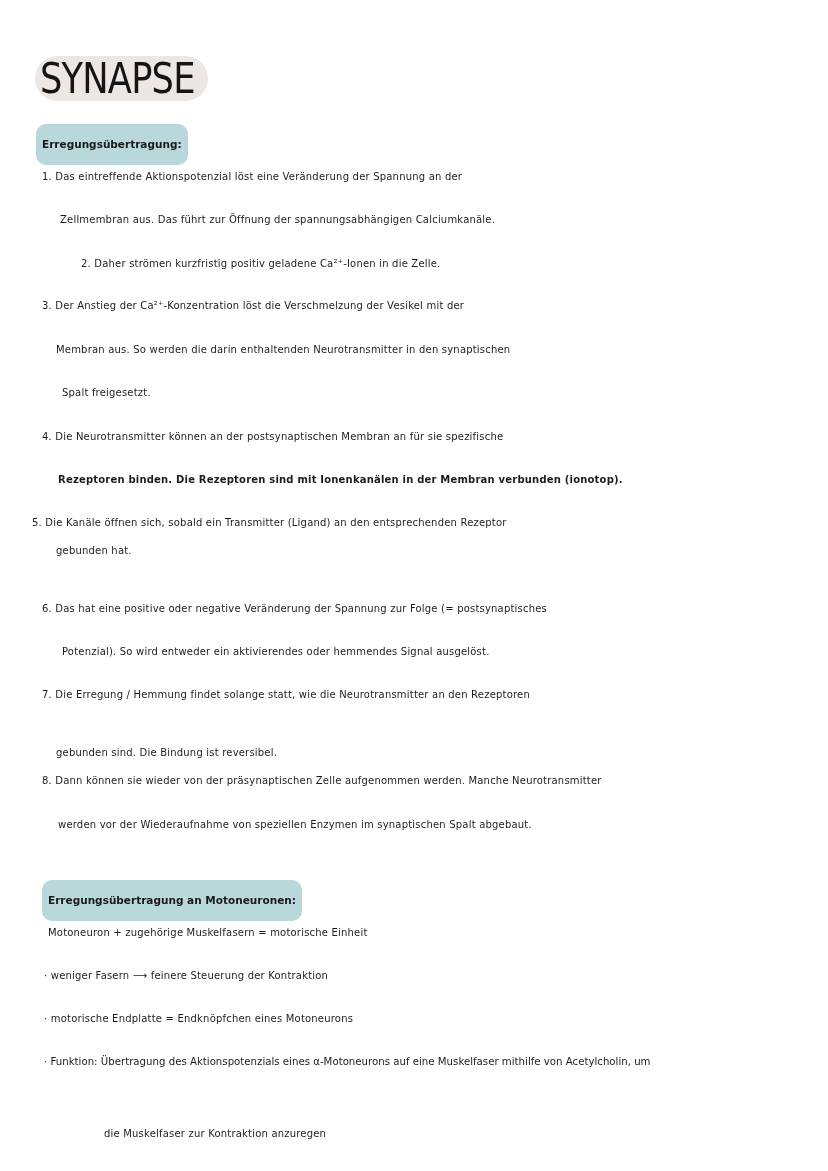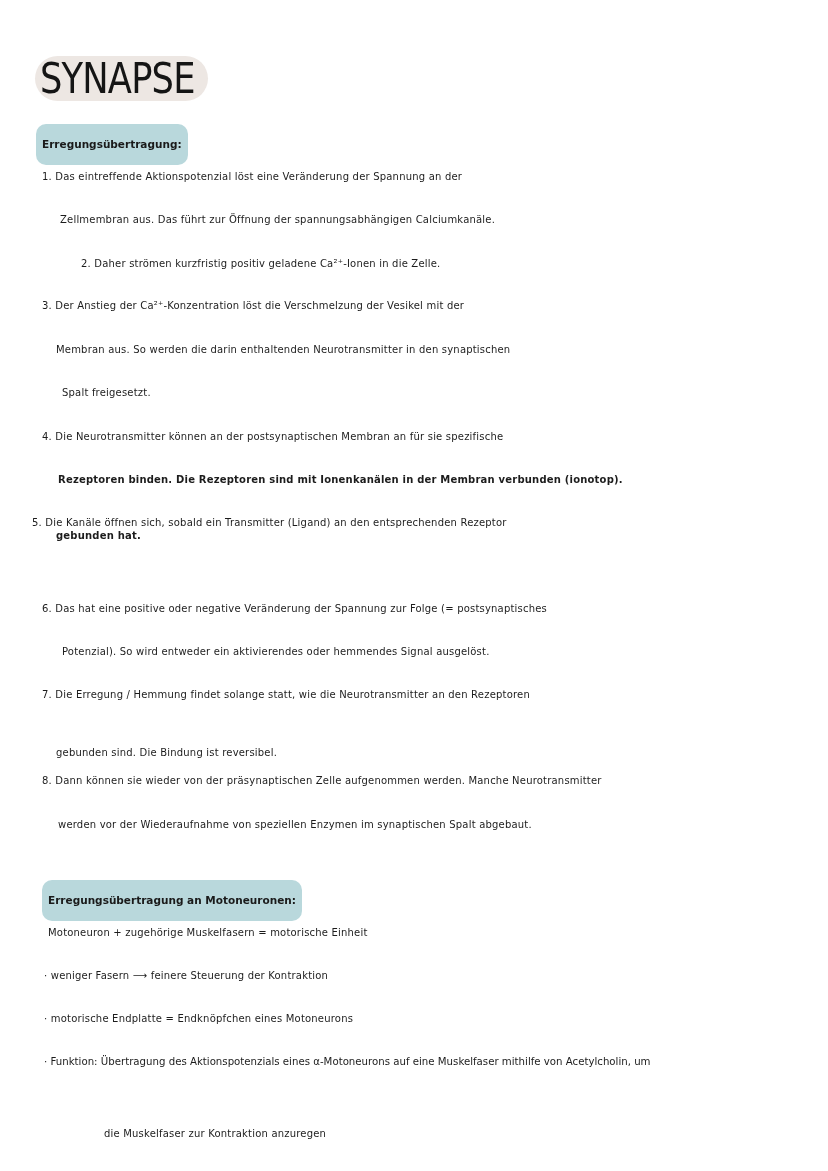--- a/index.html
+++ b/index.html
@@ -26,21 +26,21 @@
 
 <div class="line" style="left:42px; top:170px;">1. Das eintreffende Aktionspotenzial löst eine Veränderung der Spannung an der</div>
 <div class="line" style="left:60px; top:213px;">Zellmembran aus. Das führt zur Öffnung der spannungsabhängigen Calciumkanäle.</div>
 <div class="line" style="left:42px; top:257px;margin-left:39px;">2. Daher strömen kurzfristig positiv geladene Ca²⁺-Ionen in die Zelle.</div>
 <div class="line" style="left:42px; top:299px;">3. Der Anstieg der Ca²⁺-Konzentration löst die Verschmelzung der Vesikel mit der</div>
 <div class="line" style="left:56px; top:343px;">Membran aus. So werden die darin enthaltenden Neurotransmitter in den synaptischen</div>
 <div class="line" style="left:62px; top:386px;">Spalt freigesetzt.</div>
 <div class="line" style="left:42px; top:430px;">4. Die Neurotransmitter können an der postsynaptischen Membran an für sie spezifische</div>
 <div class="line" style="left:58px; top:473px;font-weight:bold;">Rezeptoren binden. Die Rezeptoren sind mit Ionenkanälen in der Membran verbunden (ionotop).</div>
 <div class="line" style="left:32px; top:516px;">5. Die Kanäle öffnen sich, sobald ein Transmitter (Ligand) an den entsprechenden Rezeptor</div>
-<div class="line" style="left:56px; top:529px;font-weight:bold;">gebunden hat.</div>
+<div class="line" style="left:56px; top:544px;">gebunden hat.</div>
 <div class="line" style="left:42px; top:602px;">6. Das hat eine positive oder negative Veränderung der Spannung zur Folge (= postsynaptisches</div>
 <div class="line" style="left:62px; top:645px;">Potenzial). So wird entweder ein aktivierendes oder hemmendes Signal ausgelöst.</div>
 <div class="line" style="left:42px; top:688px;">7. Die Erregung / Hemmung findet solange statt, wie die Neurotransmitter an den Rezeptoren</div>
 <div class="line" style="left:56px; top:746px;">gebunden sind. Die Bindung ist reversibel.</div>
 <div class="line" style="left:42px; top:774px;">8. Dann können sie wieder von der präsynaptischen Zelle aufgenommen werden. Manche Neurotransmitter</div>
 <div class="line" style="left:58px; top:818px;">werden vor der Wiederaufnahme von speziellen Enzymen im synaptischen Spalt abgebaut.</div>
 
 <div class="section-pill" style="left:42px; top:880px;">Erregungsübertragung an Motoneuronen:</div>
 
 <div class="line" style="left:48px; top:926px;">Motoneuron + zugehörige Muskelfasern = motorische Einheit</div>

